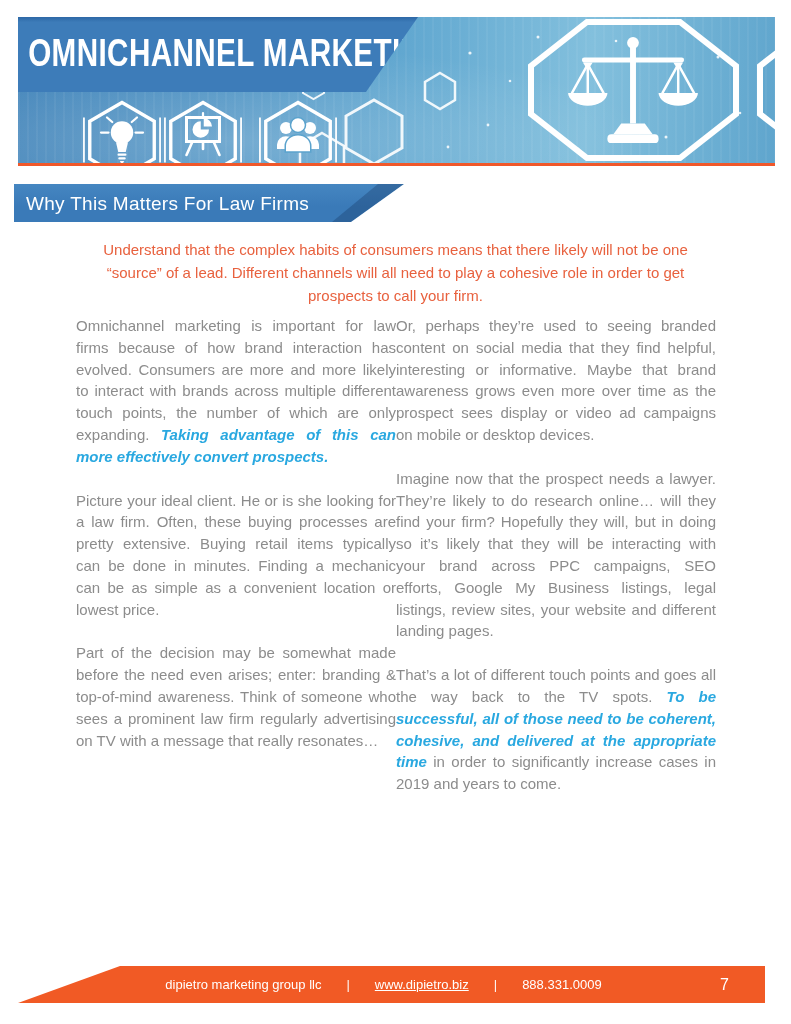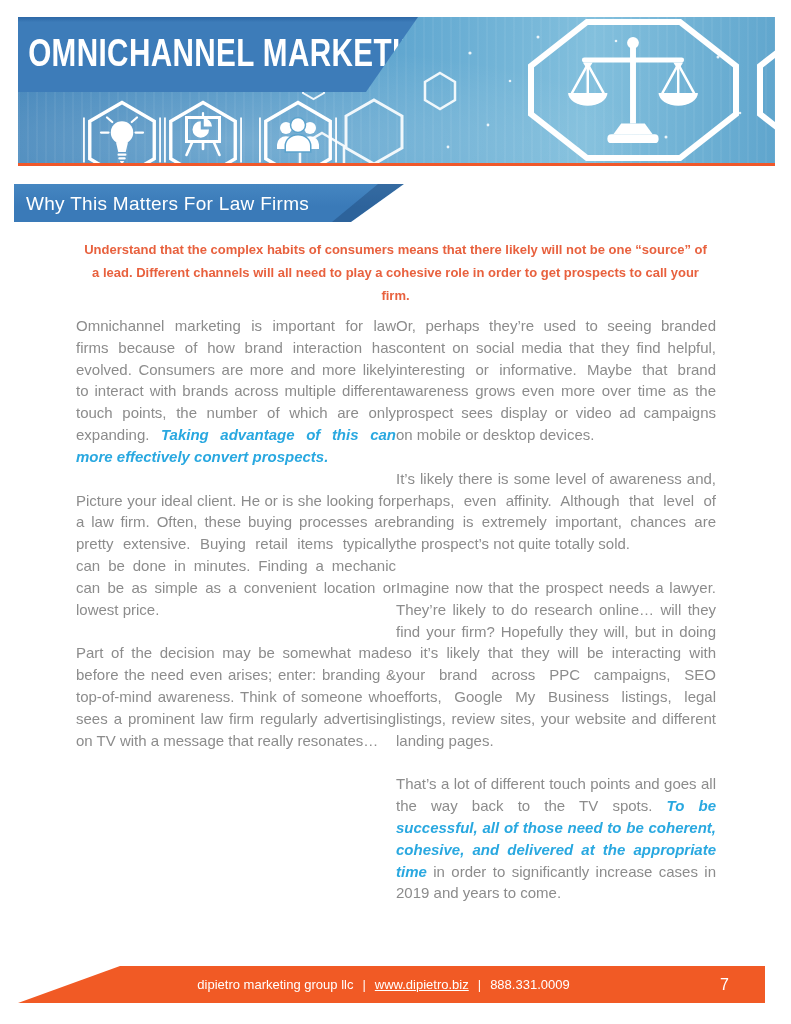--- a/index.html
+++ b/index.html
@@ -49,21 +49,21 @@
     background:rgba(18,48,88,.30);
   }
   .ribbon-label{
     color:#fff;font-size:19px;line-height:39px;padding-left:12px;display:block;
     letter-spacing:.3px;
   }
   
   .intro{
     position:absolute;left:80px;top:238px;width:631px;margin:0;
     text-align:center;color:var(--intro-orange,#e8613e);
-    font-size:13px;line-height:23px;font-weight:bold;
+    font-size:15px;line-height:23px;font-weight:normal;
     letter-spacing:0;
   }
   
   .columns{
     position:absolute;left:76px;top:315px;width:660px;
     display:flex;
   }
   .col{width:320px;}
   .col p{
     margin:0 0 22px 0;text-align:justify;
@@ -74,21 +74,21 @@
   }
   
   .footer{
     position:absolute;left:18px;top:966px;width:747px;height:37px;
     background:var(--footer-orange,#f15a25);
     clip-path:polygon(102px 0,100% 0,100% 100%,0 100%);
     display:flex;align-items:center;
     color:#fff;font-size:13px;
   }
   .f-year{}
-  .f-center{flex:1;text-align:center;display:flex;justify-content:center;gap:9px;align-items:center;}
+  .f-center{flex:1;text-align:center;display:flex;justify-content:center;gap:25px;align-items:center;}
   .f-center .sep{opacity:.95;}
   .f-link{color:#fff;text-decoration:underline;cursor:pointer;}
   .f-page{margin-right:36px;font-size:16px;}
   svg .wht{fill:#fff;}
   svg .ln{stroke:#fff;fill:none;stroke-linecap:round;}
 </style>
 </head>
 <body>
 
 <div class="page">
@@ -210,21 +210,20 @@
   <p class="intro">Understand that the complex habits of consumers means that there likely will not be one “source” of a lead. Different channels will all need to play a cohesive role in order to get prospects to call your firm.</p>
 
   <div class="columns">
     <div class="col">
         <p><span>Omnichannel marketing is important for law firms because of how brand interaction has evolved. Consumers are more and more likely to interact with brands across multiple different touch points, the number of which are only expanding. </span><span class="accent">Taking advantage of this can more effectively convert prospects.</span></p>
         <p><span>Picture your ideal client. He or is she looking for a law firm. Often, these buying processes are pretty extensive. Buying retail items typically can be done in minutes. Finding a mechanic can be as simple as a convenient location or lowest price.</span></p>
         <p><span>Part of the decision may be somewhat made before the need even arises; enter: branding &amp; top-of-mind awareness. Think of someone who sees a prominent law firm regularly advertising on TV with a message that really resonates…</span></p>
       </div>
     <div class="col">
         <p><span>Or, perhaps they’re used to seeing branded content on social media that they find helpful, interesting or informative. Maybe that brand awareness grows even more over time as the prospect sees display or video ad campaigns on mobile or desktop devices.</span></p>
-        <p><span>It’s likely there is some level of awareness and, perhaps, even affinity. Although that level of branding is extremely important, chances are the prospect’s not quite totally sold.</span></p>
         <p><span>Imagine now that the prospect needs a lawyer. They’re likely to do research online… will they find your firm? Hopefully they will, but in doing so it’s likely that they will be interacting with your brand across PPC campaigns, SEO efforts, Google My Business listings, legal listings, review sites, your website and different landing pages.</span></p>
         <p><span>That’s a lot of different touch points and goes all the way back to the TV spots. </span><span class="accent">To be successful, all of those need to be coherent, cohesive, and delivered at the appropriate time</span><span> in order to significantly increase cases in 2019 and years to come.</span></p>
       </div>
   </div>
 
   <div class="footer">
     <span class="f-year">2019</span>
     <span class="f-center">
       <span>dipietro marketing group llc</span>
       <span class="sep">|</span>

